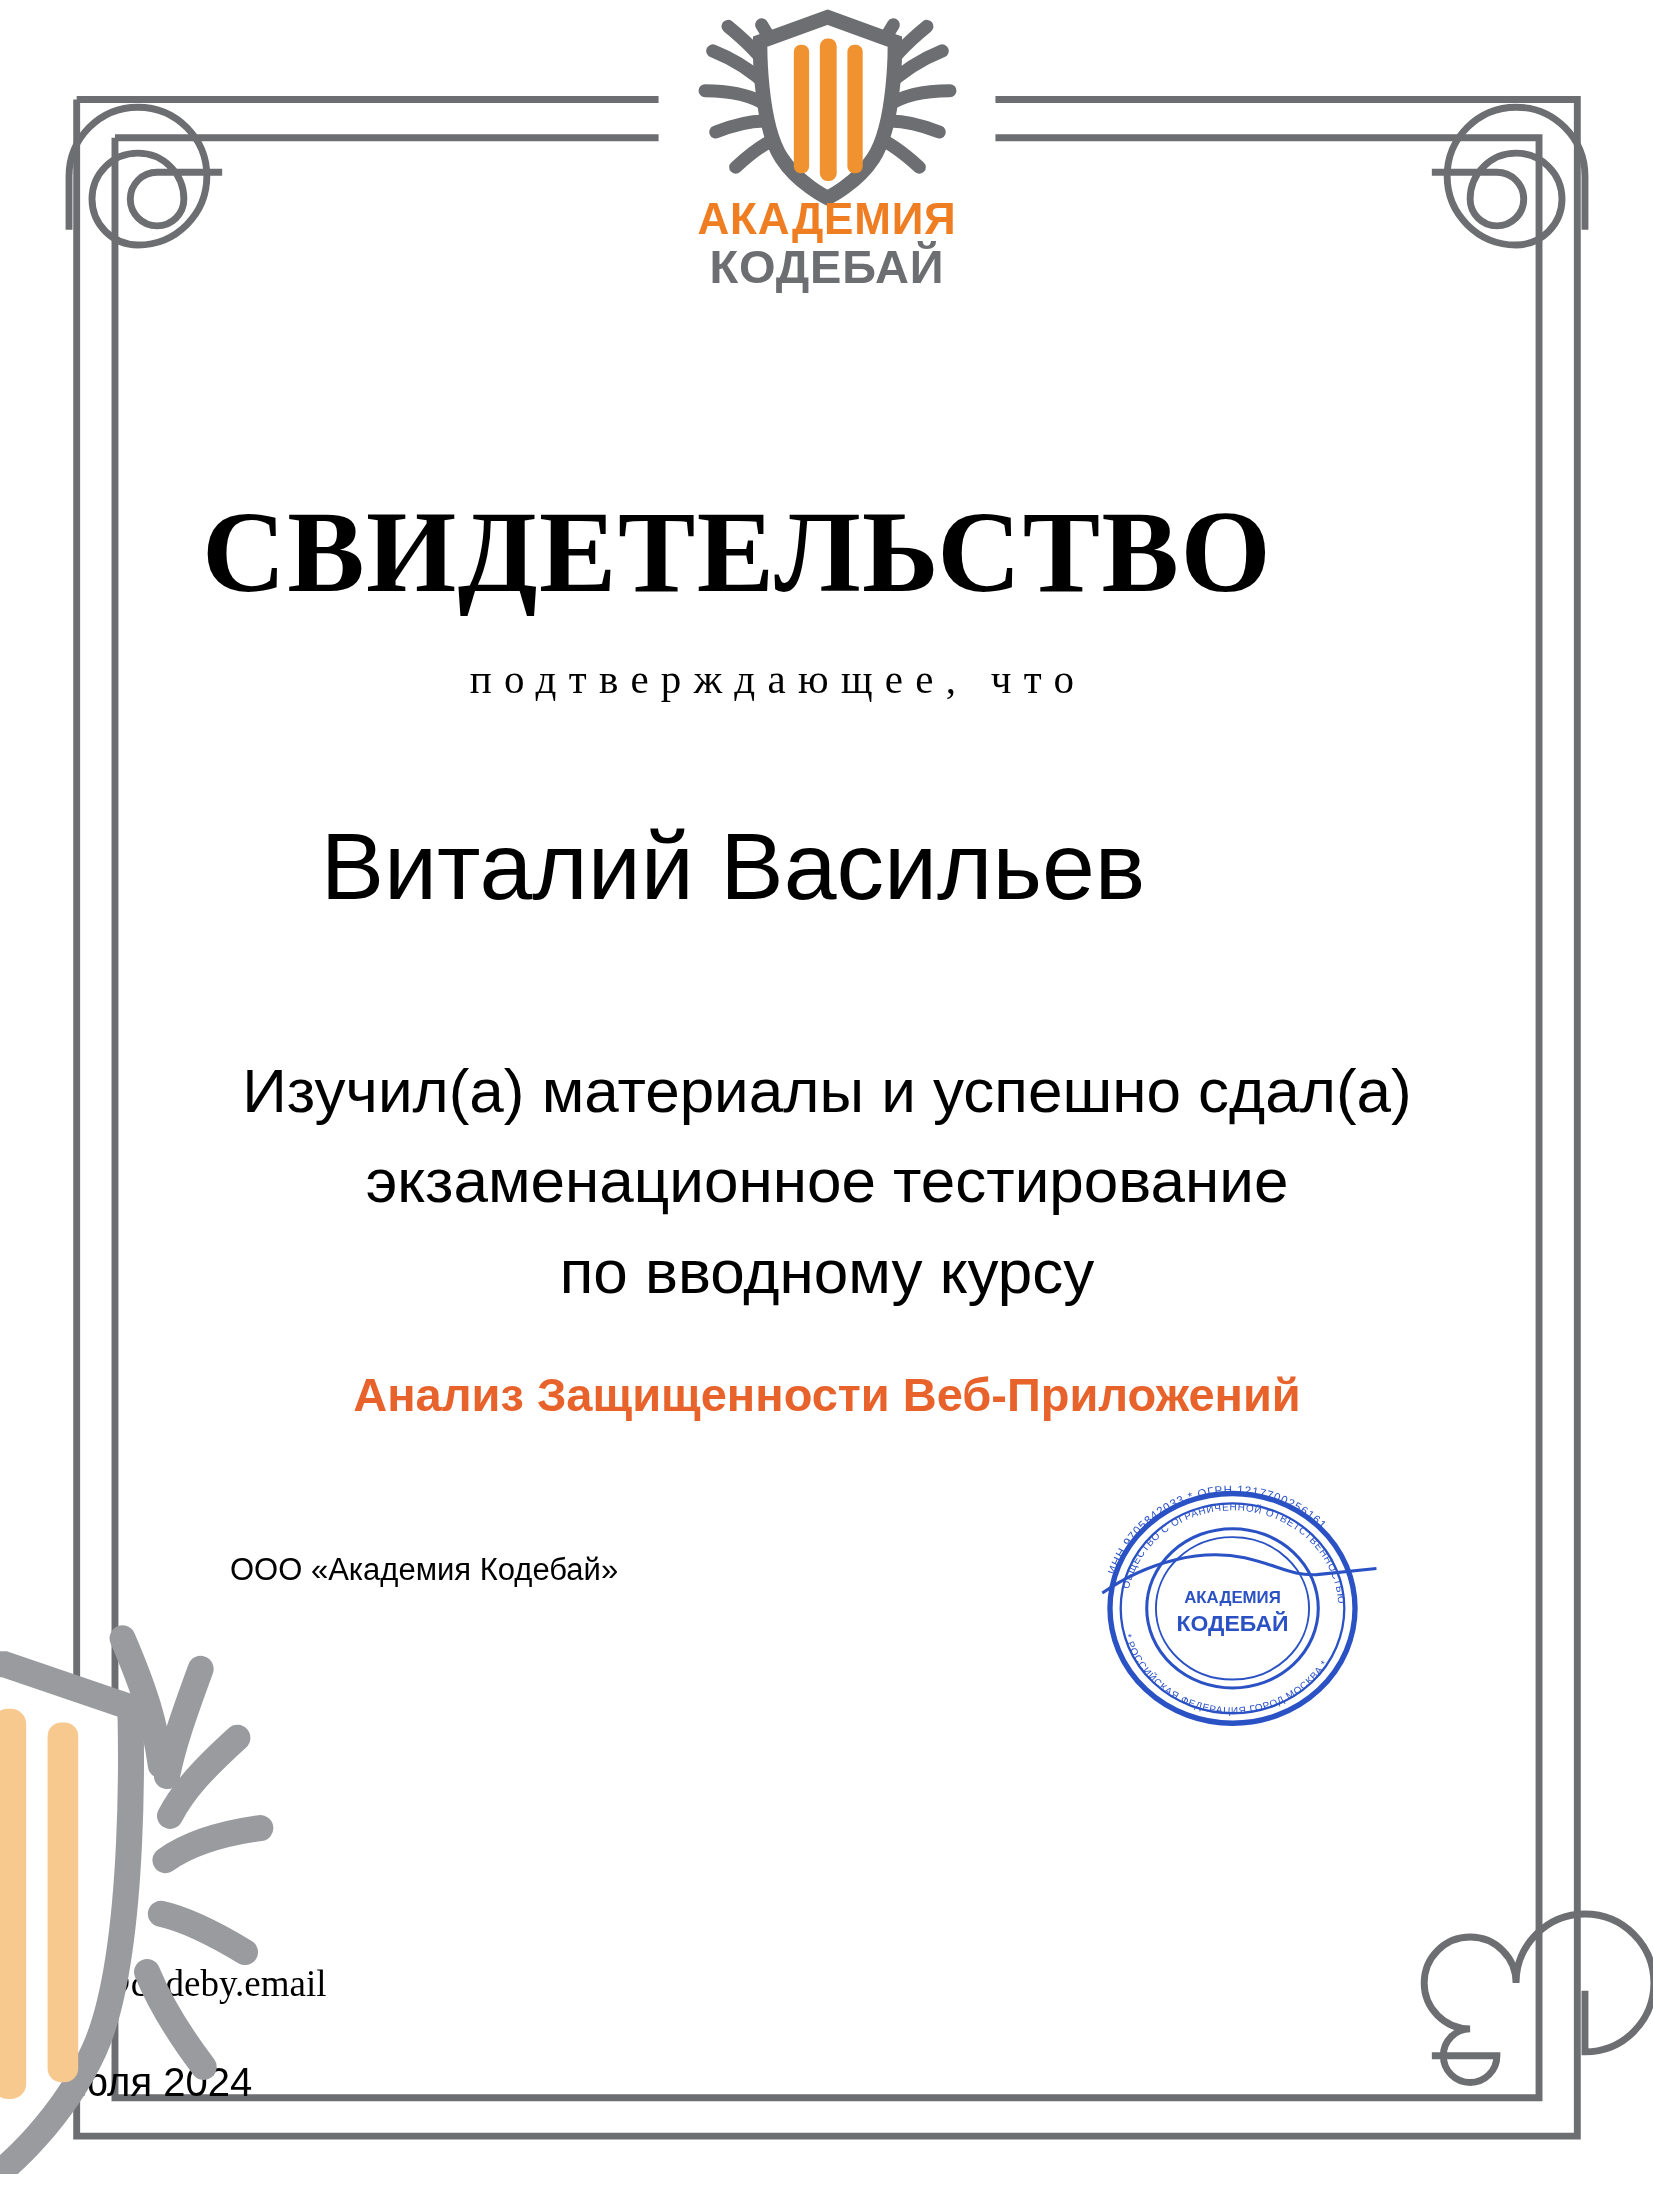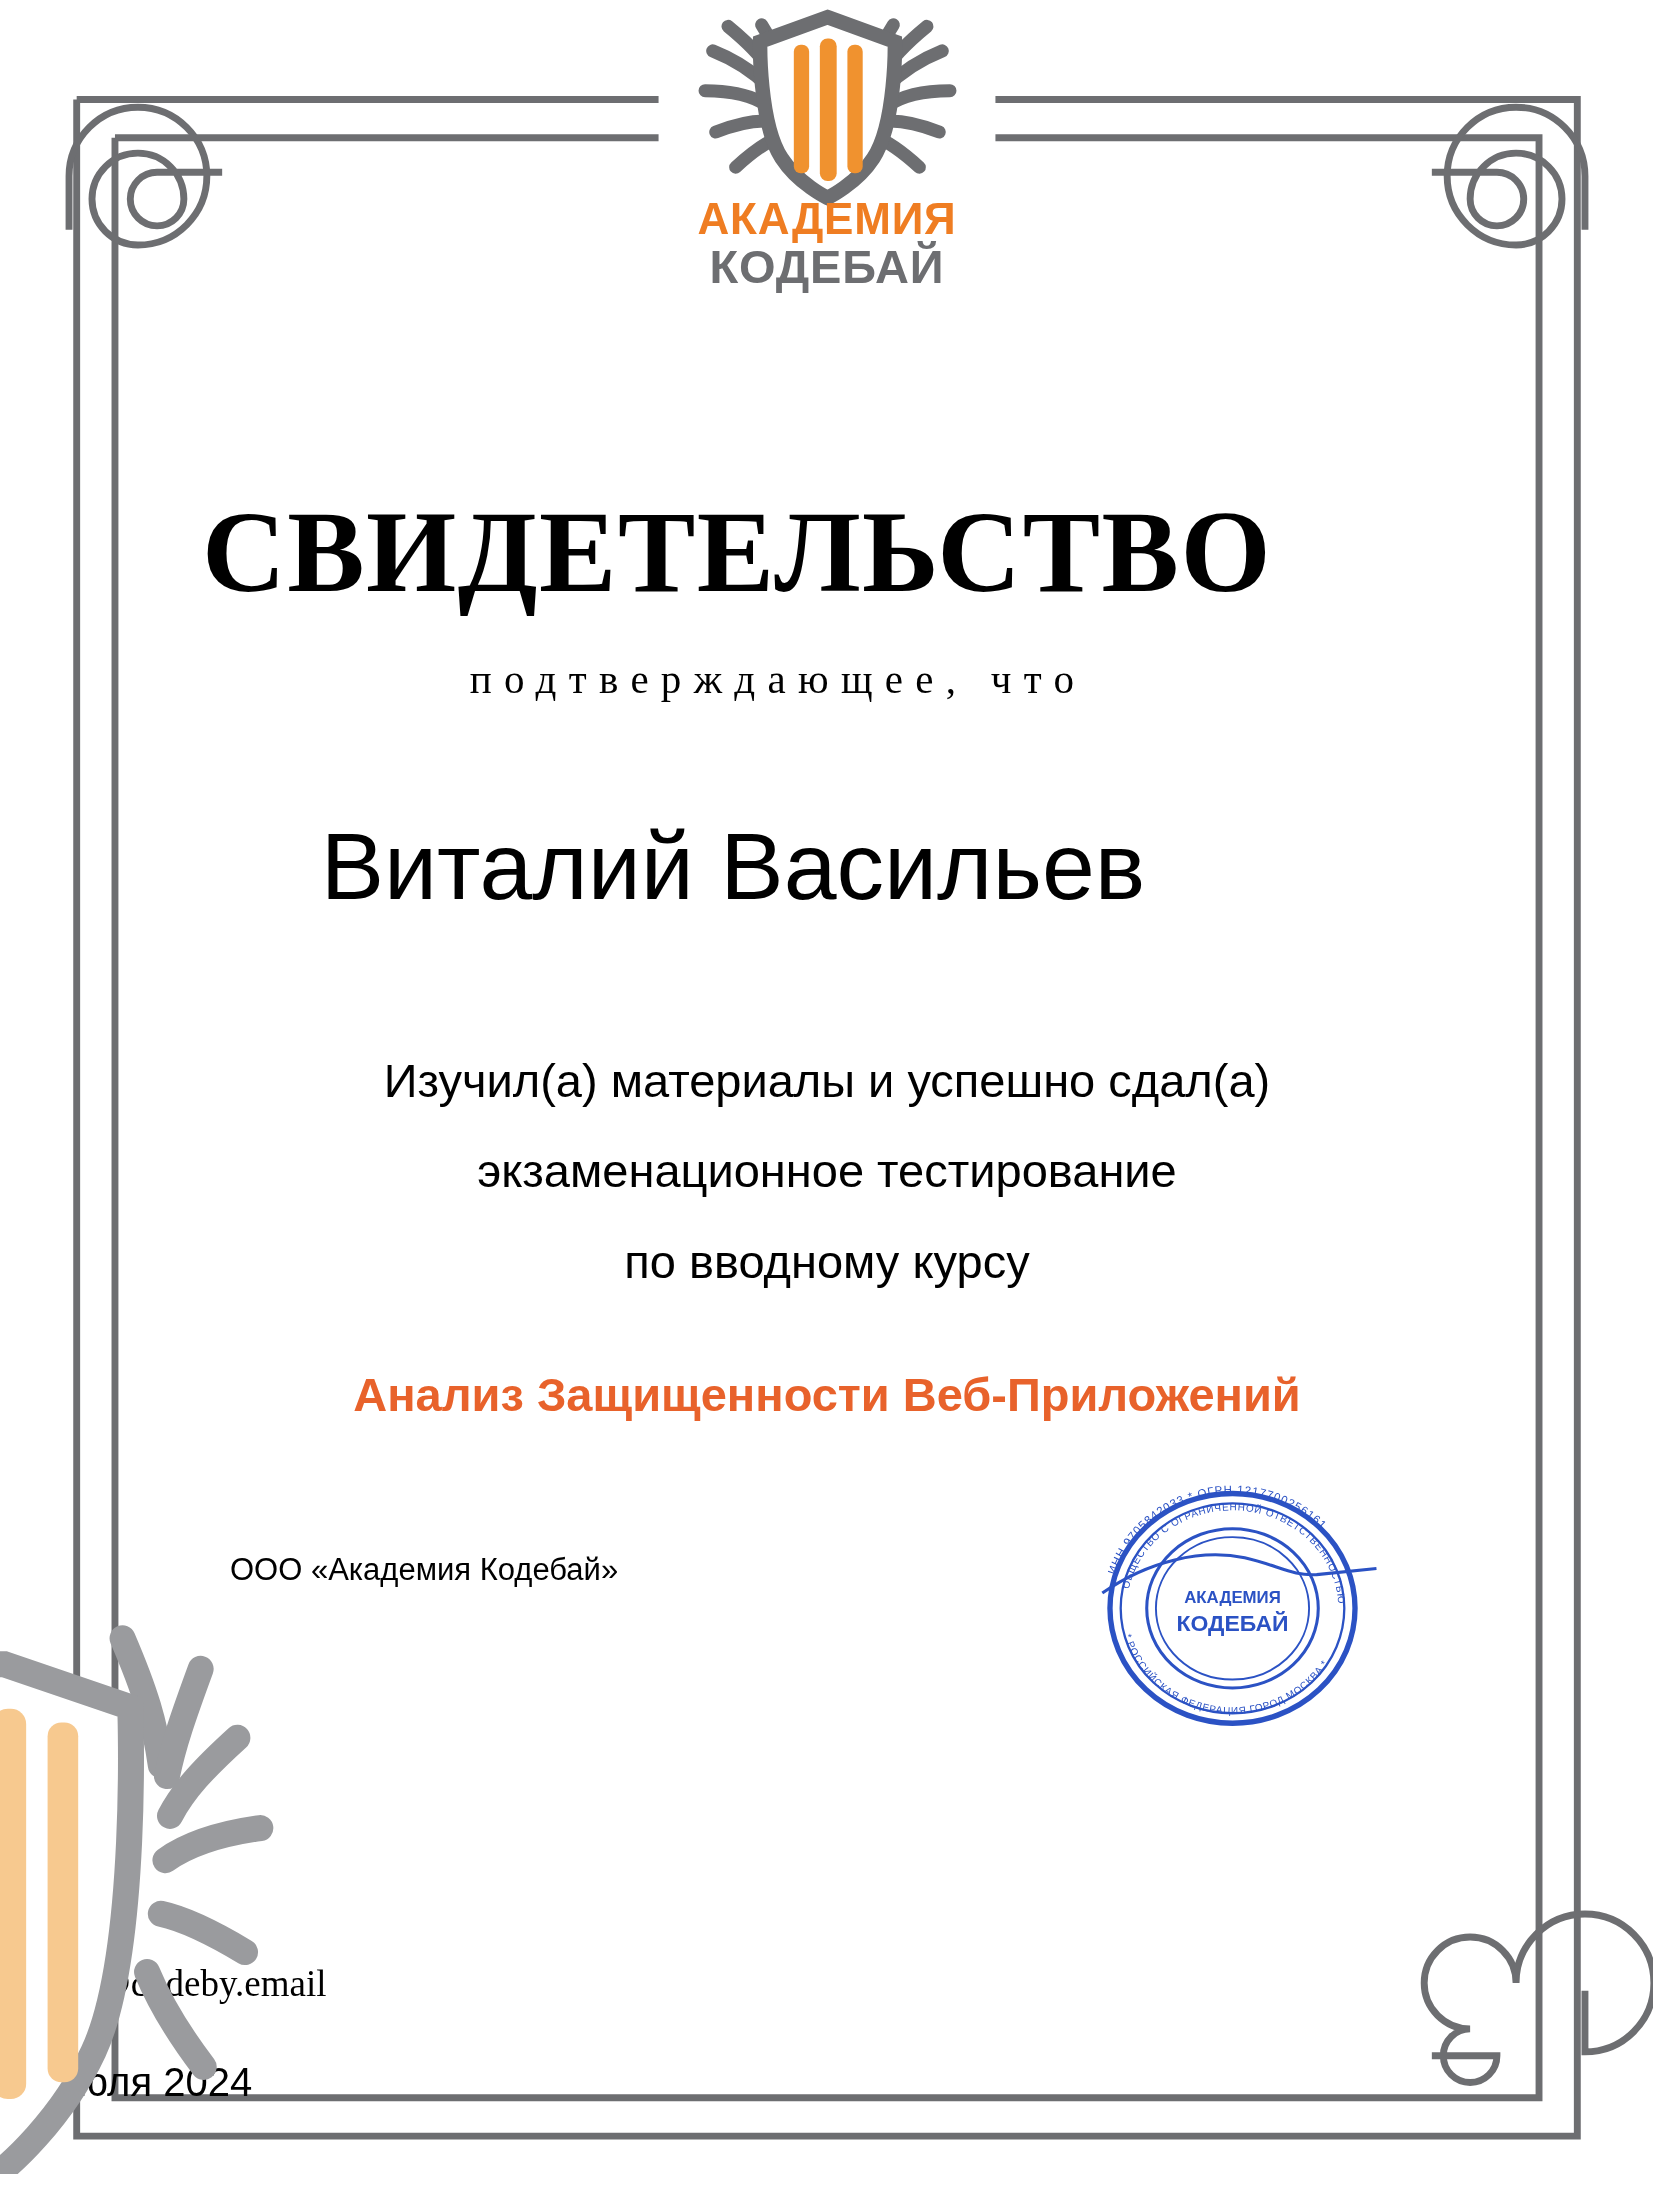--- a/index.html
+++ b/index.html
@@ -108,21 +108,21 @@
     font-size: 95px;
     color: #000000;
     line-height: 1.15;
   }
 
   .body-line {
     position: absolute;
     left: 0;
     width: 1654px;
     font-family: "Liberation Sans", sans-serif;
-    font-size: 47px;
+    font-size: 62px;
     color: #000000;
     line-height: 1.35;
   }
   .body-line-1 { top: 1049px; }
   .body-line-2 { top: 1139px; }
   .body-line-3 { top: 1230px; }
 
   .course-name {
     position: absolute;
     top: 1319px;

